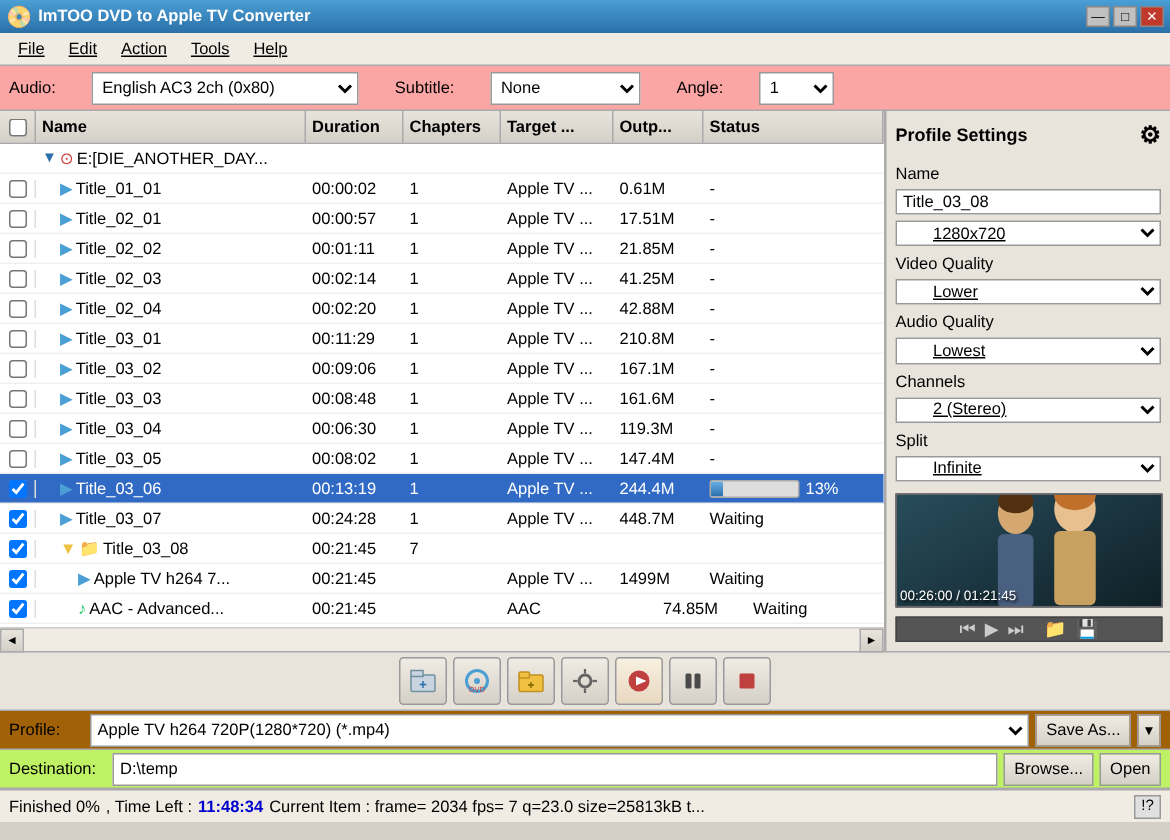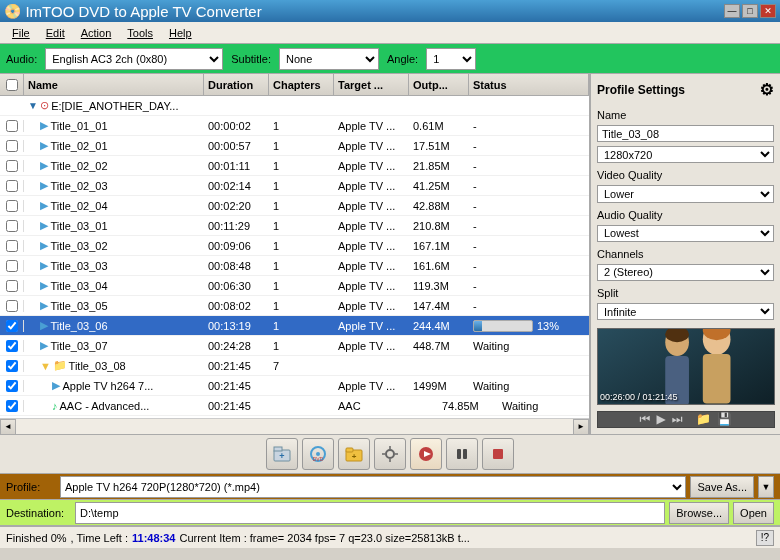--- a/index.html
+++ b/index.html
@@ -8,21 +8,21 @@
     
     #titlebar {
       background: linear-gradient(to bottom, #4a9fd4, #2a6fa8);
       color: white;
       height: 22px;
       display: flex;
       align-items: center;
       padding: 0 4px;
       user-select: none;
     }
-    #titlebar .title-text { flex: 1; font-size: 15px; font-weight: normal; }
+    #titlebar .title-text { flex: 1; font-size: 11px; font-weight: bold; }
     #titlebar .win-buttons { display: flex; gap: 2px; }
     #titlebar .win-btn {
       width: 16px; height: 14px; border: 1px solid #888;
       display: flex; align-items: center; justify-content: center;
       font-size: 9px; cursor: pointer; background: #c0c0c0; color: #000;
     }
     #titlebar .win-btn.close { background: #c0392b; color: white; }
 
     
     #menubar {
@@ -37,27 +37,27 @@
       padding: 2px 8px;
       cursor: pointer;
       font-size: 11px;
       color: #000;
       text-decoration-color: transparent;
     }
     .menu-item span { text-decoration: underline; }
 
     
     #toolbar-row {
-      background: #22c55e;
+      background: #fca5a5;
       border-bottom: 1px solid #aaa;
       height: 30px;
       display: flex;
       align-items: center;
       padding: 2px 6px;
-      gap: 8px;
+      gap: 24px;
     }
     .toolbar-label { font-size: 11px; color: #000; white-space: nowrap; }
     .toolbar-select {
       height: 22px;
       border: 1px solid #999;
       background: white;
       font-size: 11px;
       padding: 0 2px;
       cursor: pointer;
     }
@@ -152,22 +152,23 @@
       background: white;
       font-size: 11px;
       padding: 0 4px;
     }
     .profile-select {
       width: 100%;
       height: 22px;
       border: 1px solid #999;
       background: white;
       font-size: 11px;
-      padding: 0 2px;
-      cursor: pointer;
+      padding: 0 20px;
+      cursor: pointer;
+      text-decoration: underline;
     }
 
     
     #thumbnail {
       width: 178px;
       height: 100px;
       background: #1a1a2e;
       margin-top: 4px;
       border: 1px solid #666;
       display: flex;

